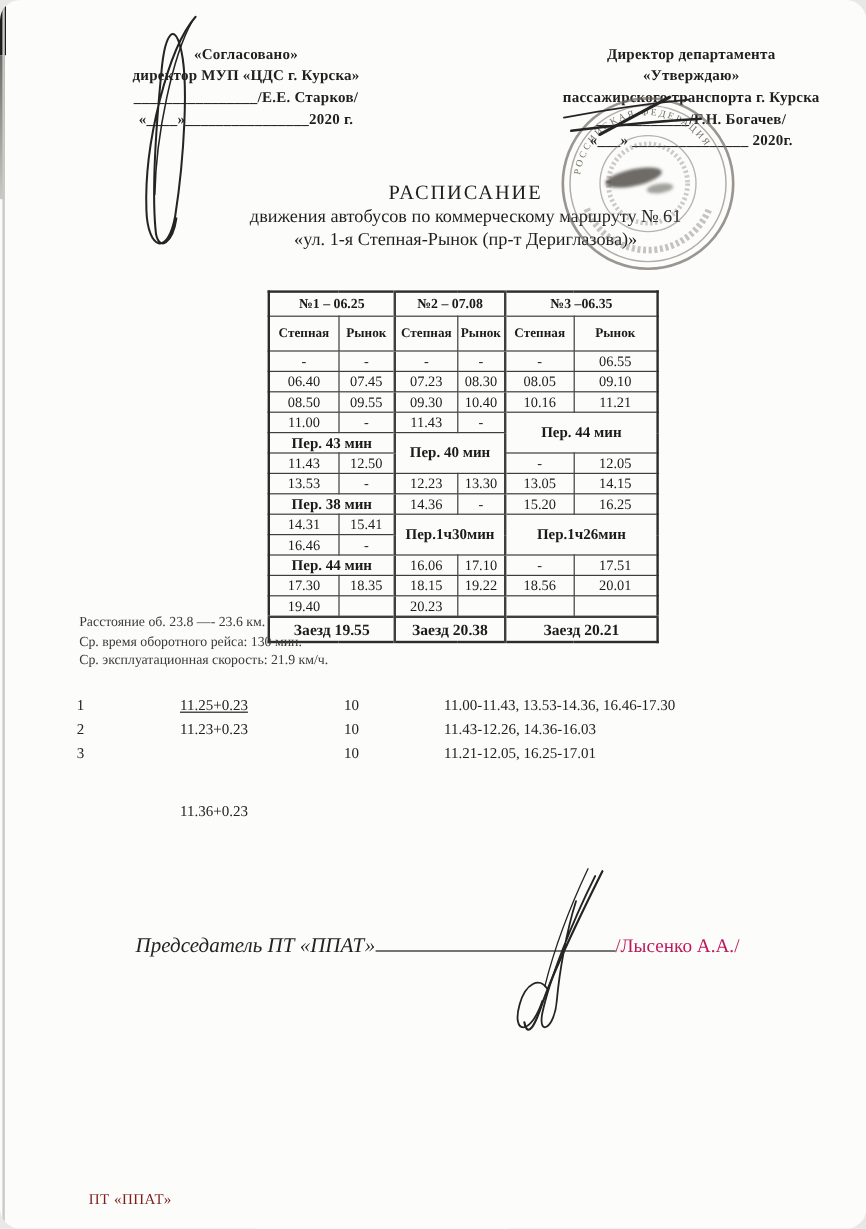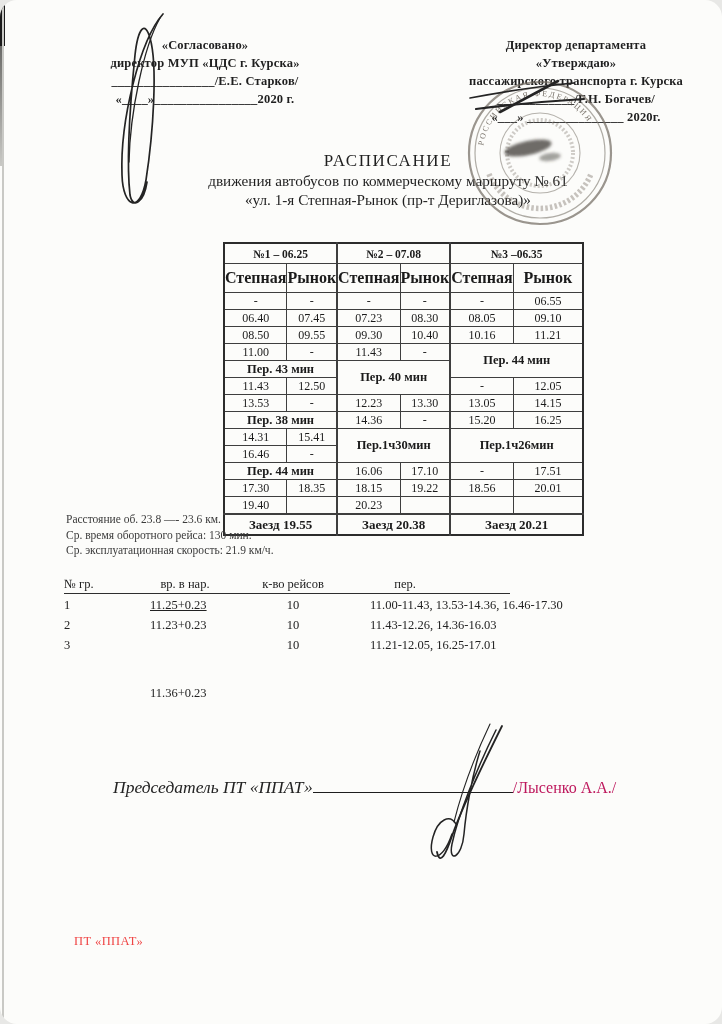--- a/index.html
+++ b/index.html
@@ -21,42 +21,42 @@
   .title .t2,.title .t3{font-size:15.2px;line-height:19px;}
   .title .t4{font-size:14.5px;line-height:19px;}
 
   
   .schedule-wrap{position:absolute;left:223px;top:230px;}
   table.schedule{border-collapse:collapse;table-layout:fixed;border:2.5px solid #2c2c2c;background:transparent;margin-top:12px;}
   table.schedule td{border:1px solid #3e3e3e;text-align:center;vertical-align:middle;
       font-size:12px;color:#1b1b1b;padding:0;white-space:nowrap;overflow:hidden;}
   table.schedule td.gsep{border-right-width:2px;}
   table.schedule tr.gh td{font-weight:bold;font-size:11.5px;height:19px;}
-  table.schedule tr.ch td{font-weight:bold;font-size:16px;height:28px;}
+  table.schedule tr.ch td{font-weight:bold;font-size:11px;height:28px;}
   table.schedule tr.dr td{height:16px;}
   table.schedule td.b{font-weight:bold;font-size:12.5px;}
   table.schedule tr.final td{font-weight:bold;font-size:13px;height:19px;border-top-width:2px;}
 
   
   .notes{position:absolute;left:66px;top:512px;font-size:11.5px;line-height:15.5px;color:#3a3a3a;}
 
   
   .groups{position:absolute;left:64px;top:577px;font-size:12.5px;color:#222;}
   .groups .g-head{width:446px;height:16px;border-bottom:1.4px solid #2e2e2e;white-space:nowrap;}
   .groups .g-head span{display:inline-block;vertical-align:bottom;}
   .groups .g-row{margin-top:4px;height:16px;white-space:nowrap;}
   .groups .g-row span{display:inline-block;vertical-align:top;box-sizing:border-box;}
 
   
   .chair{position:absolute;left:113px;top:777px;white-space:nowrap;}
   .chair .lbl{font-style:italic;font-size:17.5px;color:#232323;}
   .chair .uline{display:inline-block;width:200px;border-bottom:1.6px solid #1d1d1d;height:14px;}
   .chair .nm{font-size:16px;color:#be185d;}
 
-  .footer-org{position:absolute;left:74px;top:934px;font-size:12.5px;letter-spacing:.4px;color:#ef4444;}
+  .footer-org{position:absolute;left:74px;top:992px;font-size:12.5px;letter-spacing:.4px;color:#7f1d1d;}
 
   svg{position:absolute;overflow:visible;}
   .sig path{fill:none;stroke:#242424;stroke-linecap:round;}
 </style>
 </head>
 <body>
 
 <div class="page">
 
   <div class="edge-corner"></div>
@@ -206,21 +206,20 @@
     </table>
   </div>
 
   <div class="notes">
     <div>Расстояние об. 23.8 —- 23.6 км.</div>
     <div>Ср. время оборотного рейса: 130 мин.</div>
     <div>Ср. эксплуатационная скорость: 21.9 км/ч.</div>
   </div>
 
   <div class="groups">
-    <div class="g-head" id="groups-head"><span style="width: 60px; text-align: left;">№ гр.</span><span style="width: 122px; text-align: center;">вр. в нар.</span><span style="width: 94px; text-align: center;">к-во рейсов</span><span style="width: 130px; text-align: center;">пер.</span></div>
     <div id="groups-rows">
         <div class="g-row"><span style="width: 60px;">1</span><span style="width: 122px; padding-left: 26px; text-decoration: underline;">11.25+0.23</span><span style="width: 94px; text-align: center;">10</span><span style="padding-left: 30px;">11.00-11.43, 13.53-14.36, 16.46-17.30</span></div>
         <div class="g-row"><span style="width: 60px;">2</span><span style="width: 122px; padding-left: 26px;">11.23+0.23</span><span style="width: 94px; text-align: center;">10</span><span style="padding-left: 30px;">11.43-12.26, 14.36-16.03</span></div>
         <div class="g-row"><span style="width: 60px;">3</span><span style="width: 122px; padding-left: 26px; margin-top: 48px;">11.36+0.23</span><span style="width: 94px; text-align: center;">10</span><span style="padding-left: 30px;">11.21-12.05, 16.25-17.01</span></div>
       </div>
   </div>
 
   <div class="chair">
     <span class="lbl">Председатель ПТ «ППАТ»</span><span class="uline"></span><span class="nm">/Лысенко А.А./</span>
   </div>

